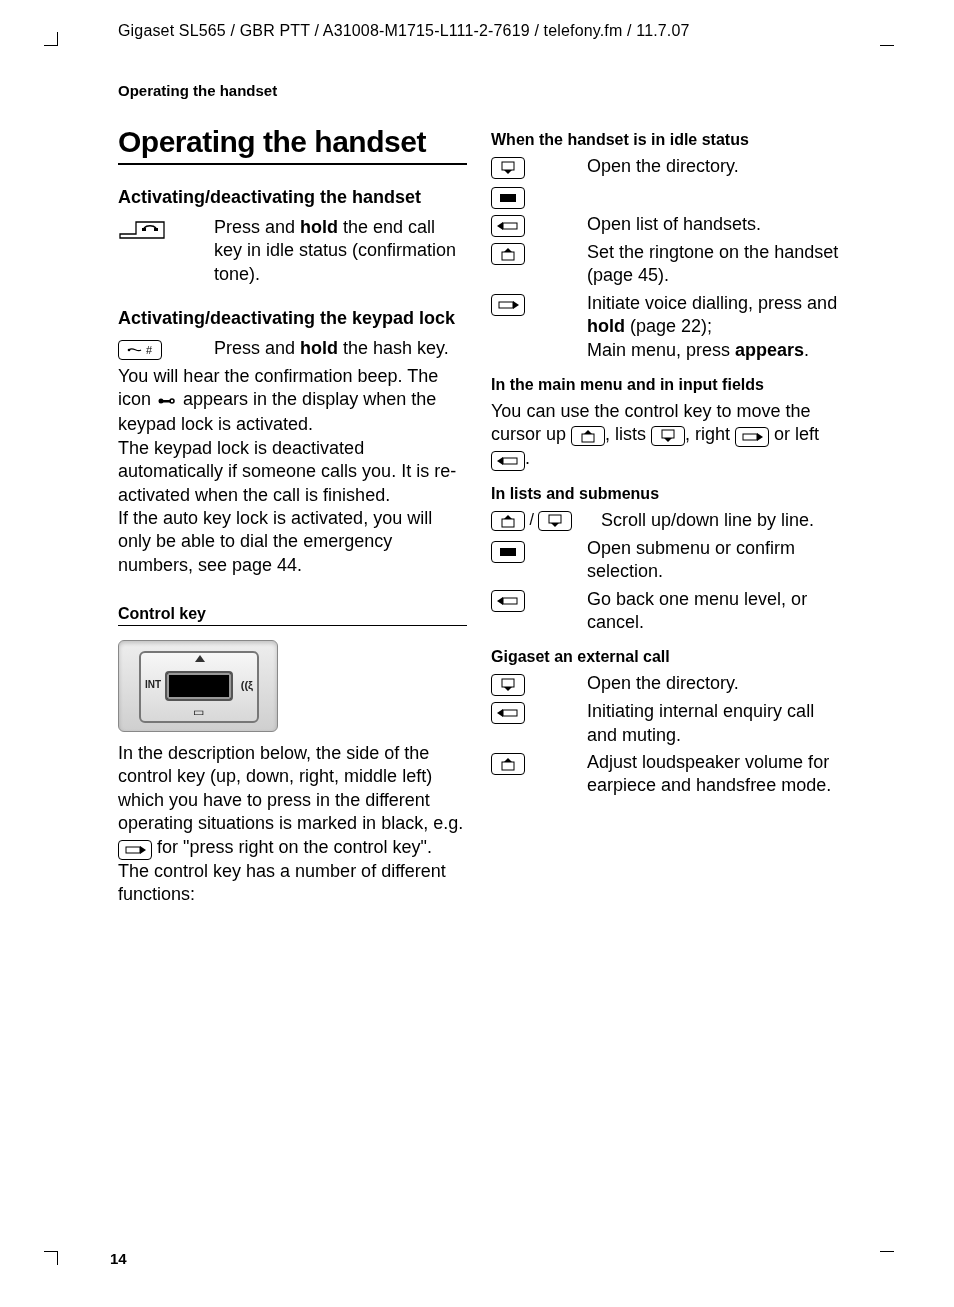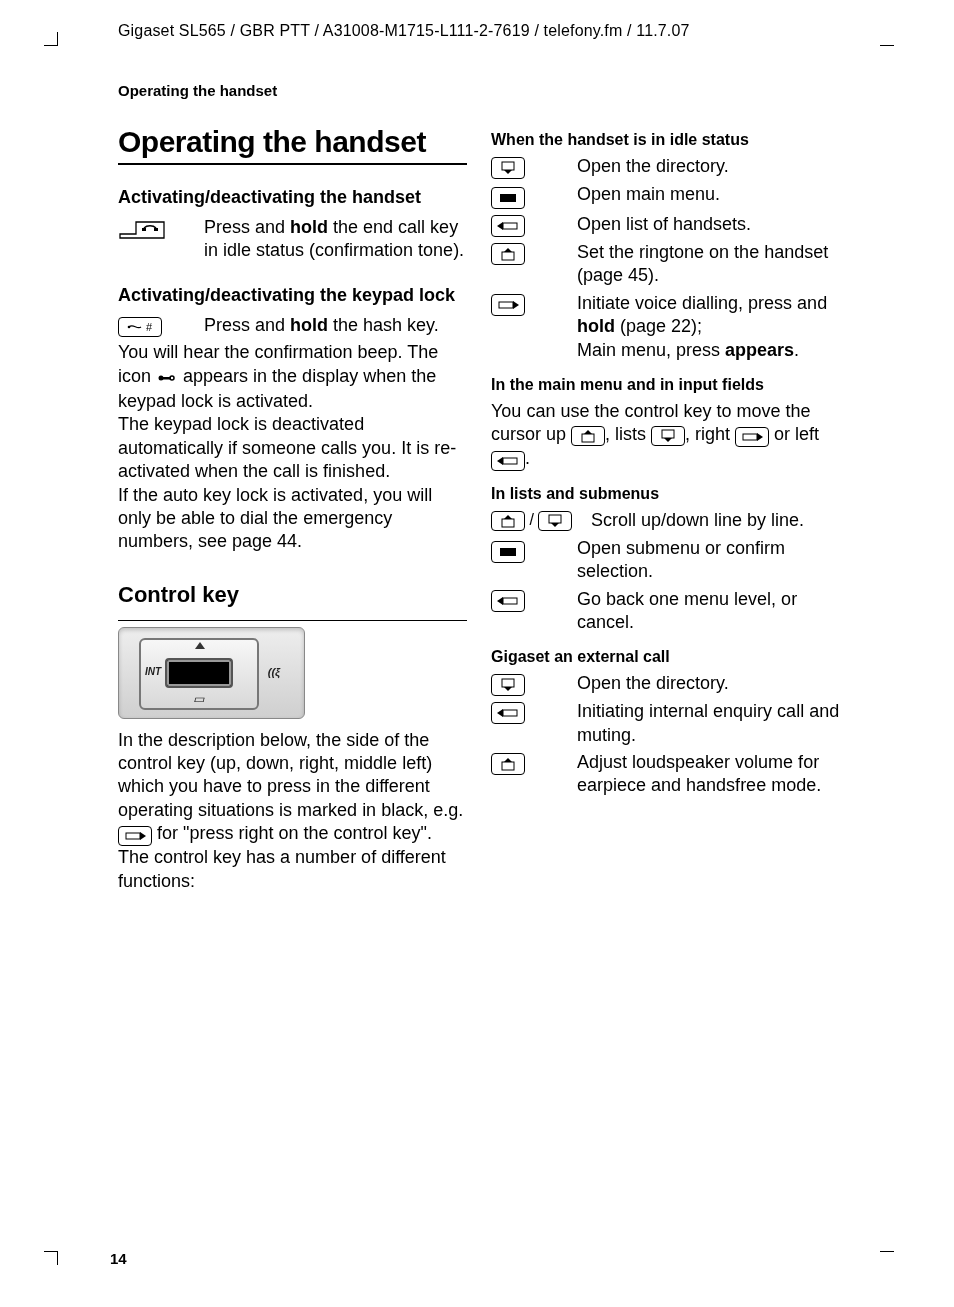--- a/index.html
+++ b/index.html
@@ -38,59 +38,58 @@
     margin-top: 18px;
   }
   .col { flex: 1 1 0; min-width: 0; }
   h1 {
     font-size: 30px; font-weight: 700; margin: 8px 0 4px 0;
     letter-spacing: -0.5px;
     border-bottom: 2px solid #000; padding-bottom: 4px;
     font-stretch: condensed;
   }
   h2 {
-    font-size: 22px; font-weight: 700; margin: 28px 0 6px 0;
-    border-bottom: 1.5px solid #000; padding-bottom: 12px;
+    font-size: 16px; font-weight: 700; margin: 28px 0 6px 0;
+    border-bottom: 1.5px solid #000; padding-bottom: 2px;
     font-stretch: condensed;
   }
   h3 {
     font-size: 18px; font-weight: 700; margin: 22px 0 8px 0;
     font-stretch: condensed;
   }
   h4 {
     font-size: 16px; font-weight: 700; margin: 14px 0 6px 0;
   }
   p { font-size: 18px; line-height: 1.3; margin: 0 0; }
-  .itemrow { display: flex; gap: 4px; margin: 4px 0; }
+  .itemrow { display: flex; gap: 14px; margin: 4px 0; }
   .itemrow .icon-cell { flex: 0 0 82px; padding-top: 2px; }
   .itemrow .desc { flex: 1; font-size: 18px; line-height: 1.3; }
   .keybox {
     display: inline-flex; align-items: center; justify-content: center;
     border: 1.2px solid #000; border-radius: 4px;
     height: 20px; min-width: 34px; padding: 0 4px;
     font-size: 12px; vertical-align: -3px; background: #fff;
   }
   .keybox.square { min-width: 34px; height: 22px; }
   .keybox .inner-rect {
     width: 16px; height: 8px; border: 1px solid #000;
   }
   .keybox .inner-rect.fill { background:#000; }
   .keybox svg { display:block; }
   .endcallkey {
     display:inline-block; width:48px; height:22px; position:relative;
   }
   .endcallkey svg { position:absolute; top:0; left:0; }
   .ctrl-illus {
-    width: 187px; height: 92px;
+    width: 160px; height: 92px;
     background: linear-gradient(#eee,#cfcfcf);
     border: 1px solid #888; border-radius: 6px;
-    margin: 6px 0 10px 0;
+    margin: 14px 0 10px 0;
     position: relative;
     box-shadow: inset 0 2px 4px rgba(0,0,0,0.2);
-    font-style: italic;
   }
   .ctrl-illus .pad {
     position:absolute; left:20px; top:10px; width:120px; height:72px;
     border: 2px solid #777; border-radius: 6px;
     background: linear-gradient(#f7f7f7,#d8d8d8);
   }
   .ctrl-illus .centerbtn {
     position:absolute; left:46px; top:30px; width:68px; height:30px;
     background: #000; border: 2px solid #555; border-radius: 4px;
     box-shadow: inset 0 0 0 2px #999;
@@ -201,21 +200,20 @@
                 <polygon points="6,9 14,9 10,13" fill="#000"></polygon>
               </svg>
             </span></div>
           <div class="desc">Open the directory.</div>
         </div>
 
       <div class="itemrow">
           <div class="icon-cell"><span class="keybox square">
               <span class="inner-rect fill"></span>
             </span></div>
-          <div class="desc">Open main menu.</div>
         </div>
 
       <div class="itemrow">
           <div class="icon-cell"><span class="keybox square">
               <svg width="22" height="12" viewBox="0 0 22 12">
                 <polygon points="6,2 0,6 6,10" fill="#000"></polygon>
                 <rect x="6" y="3" width="14" height="6" fill="none" stroke="#000"></rect>
               </svg>
             </span></div>
           <div class="desc">Open list of handsets.</div>

